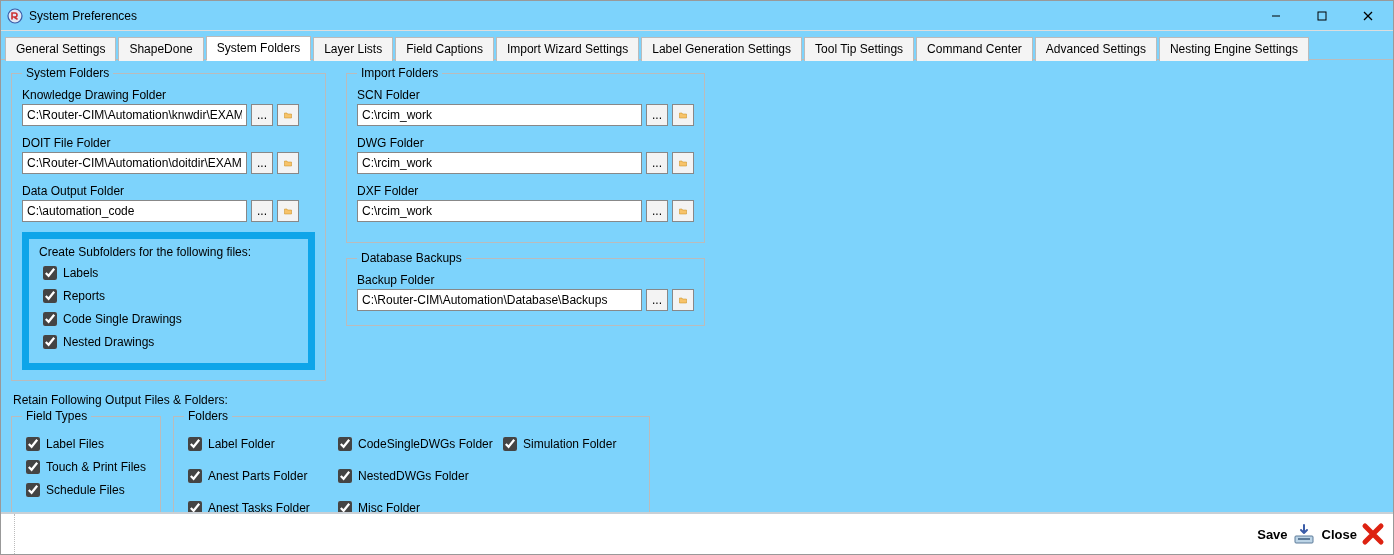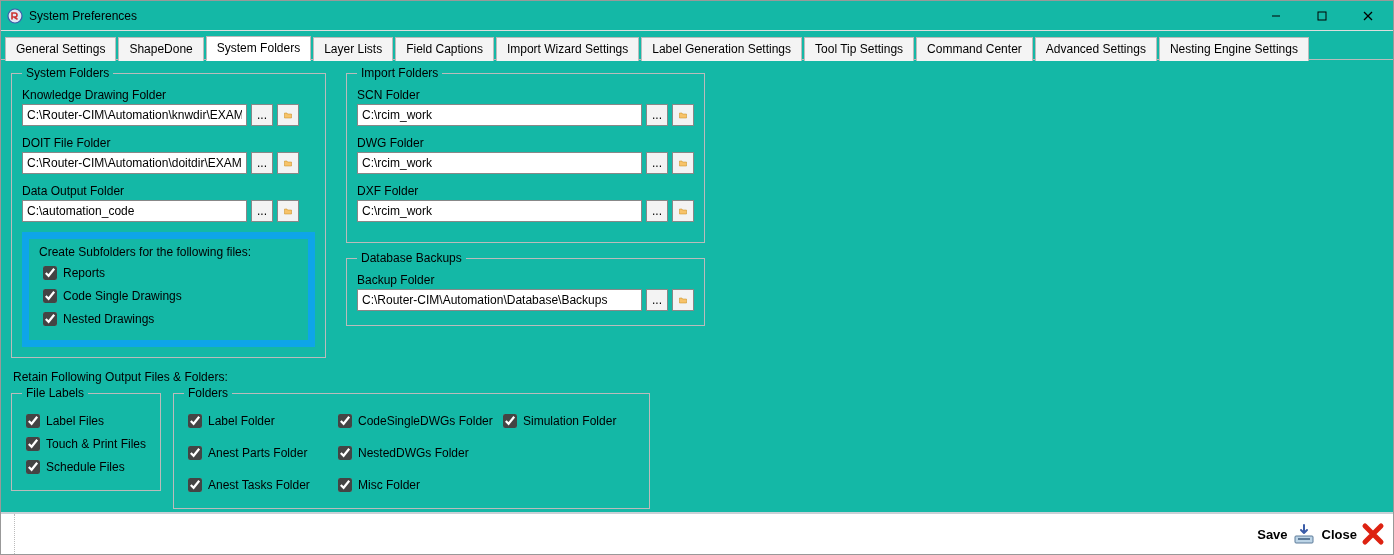--- a/index.html
+++ b/index.html
@@ -1,17 +1,17 @@
 <!DOCTYPE html>
 <html><head>
 <meta charset="utf-8">
 <style>
   * { box-sizing: border-box; }
   html, body { margin: 0; padding: 0; font-family: "Segoe UI", Tahoma, sans-serif; font-size: 12px; background: #fff; color: #000; }
-  .window { width: 1394px; height: 555px; border: 1px solid #999; background: #14b8a6; display: flex; flex-direction: column; }
+  .window { width: 1394px; height: 555px; border: 1px solid #999; background: #7dd3fc; display: flex; flex-direction: column; }
   .titlebar { display: flex; align-items: center; height: 30px; padding: 0 2px 0 6px; border-bottom: 1px solid #ddd; }
   .titlebar .app-icon { width: 16px; height: 16px; margin-right: 6px; display: inline-flex; align-items: center; justify-content: center; }
   .titlebar .title { flex: 1; font-size: 12px; }
   .win-controls { display: flex; }
   .win-controls .win-btn { width: 46px; height: 30px; display: flex; align-items: center; justify-content: center; cursor: pointer; }
   .tabstrip { display: flex; align-items: flex-end; padding: 4px 16px 0 4px; font-size: 12px; flex-wrap: wrap; }
   .tab { padding: 4px 10px 5px; border: 1px solid #bbb; border-bottom: none; background: #f4f4f4; margin-right: 2px; cursor: pointer; position: relative; top: 1px; }
   .tab.active { background: #fff; border-bottom: 1px solid #fff; z-index: 2; }
   .tabcontent { flex: 1; border-top: 1px solid #bbb; padding: 6px 10px; margin-top: -1px; overflow: auto; }
   .row { display: flex; gap: 20px; align-items: flex-start; }
@@ -130,20 +130,24 @@
                     <path d="M1 3h5l1 2h8v8H1z" fill="#f7c36a" stroke="#c78a1a"></path>
                   </svg>
                 </button>
             </div>
           </div>
 
           <div class="subframe">
             <div class="subframe-title">Create Subfolders for the following files:</div>
             <label class="chk-row">
                 <input type="checkbox" checked="" style="">
+                <span>Labels</span>
+              </label>
+            <label class="chk-row">
+                <input type="checkbox" checked="" style="">
                 <span>Reports</span>
               </label>
             <label class="chk-row">
                 <input type="checkbox" checked="" style="">
                 <span>Code Single Drawings</span>
               </label>
             <label class="chk-row">
                 <input type="checkbox" checked="" style="">
                 <span>Nested Drawings</span>
               </label>
@@ -209,21 +213,21 @@
                 </button>
             </div>
           </div>
         </fieldset>
       </div>
     </div>
 
     <div class="retain-label">Retain Following Output Files &amp; Folders:</div>
     <div class="retain-row">
       <fieldset class="fs-filetypes">
-        <legend>File Labels</legend>
+        <legend>Field Types</legend>
         <label class="chk-row">
             <input type="checkbox" checked="" style="">
             <span>Label Files</span>
           </label>
         <label class="chk-row">
             <input type="checkbox" checked="" style="">
             <span>Touch &amp; Print Files</span>
           </label>
         <label class="chk-row">
             <input type="checkbox" checked="" style="">

